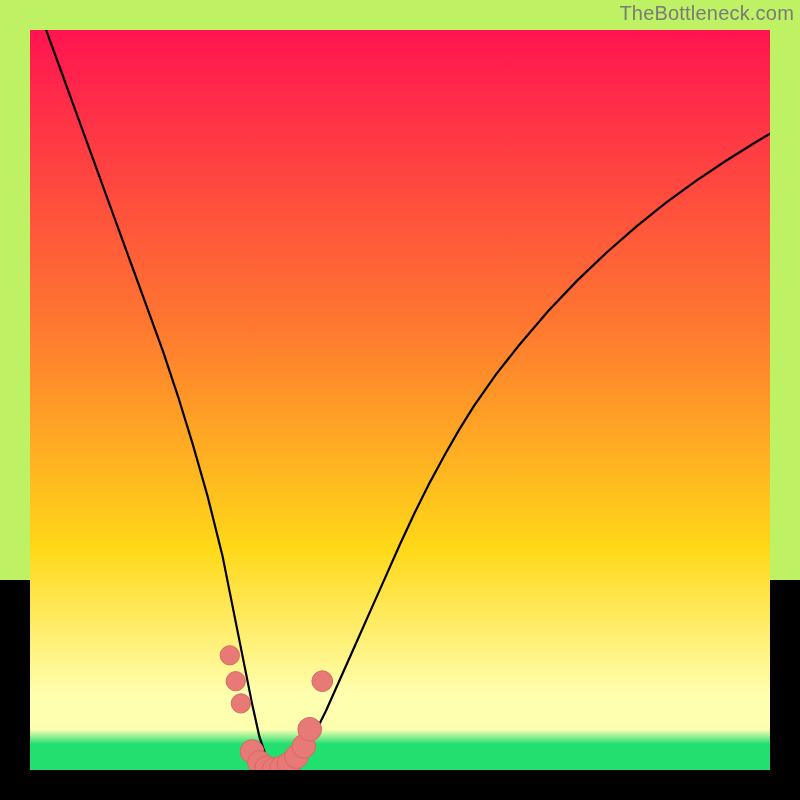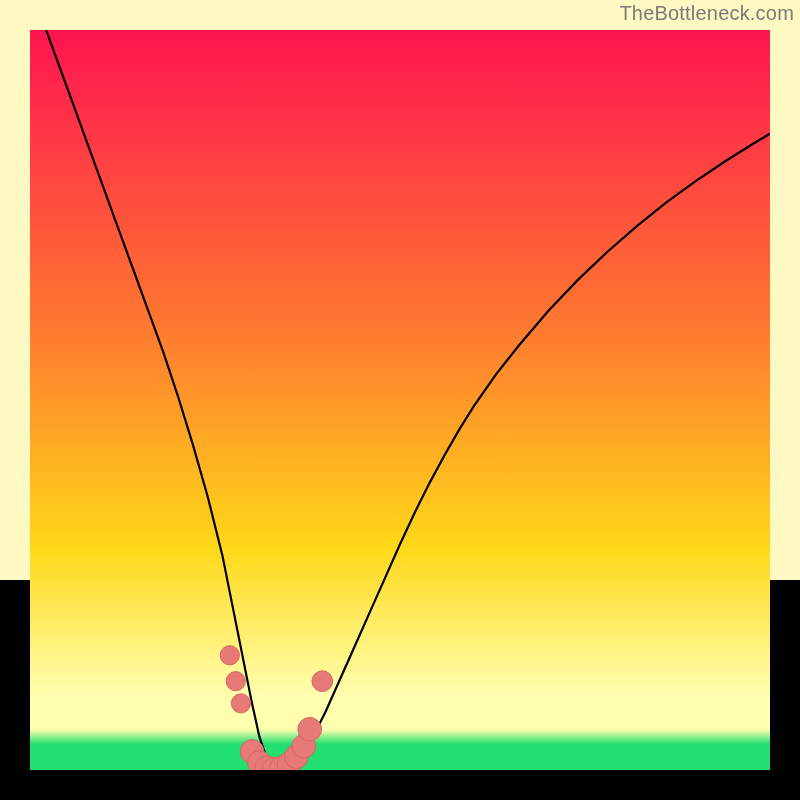--- a/index.html
+++ b/index.html
@@ -10,21 +10,21 @@
     background: #000;
     font-family: Arial, Helvetica, sans-serif;
     overflow: hidden;
   }
   .frame {
     position: absolute;
     left: 0;
     top: 0;
     width: 800px;
     height: 580px;
-    background: #fef9c3;
+    background: #bef264;
   }
   .plot {
     position: absolute;
     left: 30px;
     top: 30px;
     width: 740px;
     height: 740px;
     overflow: hidden;
   }
   .watermark {

